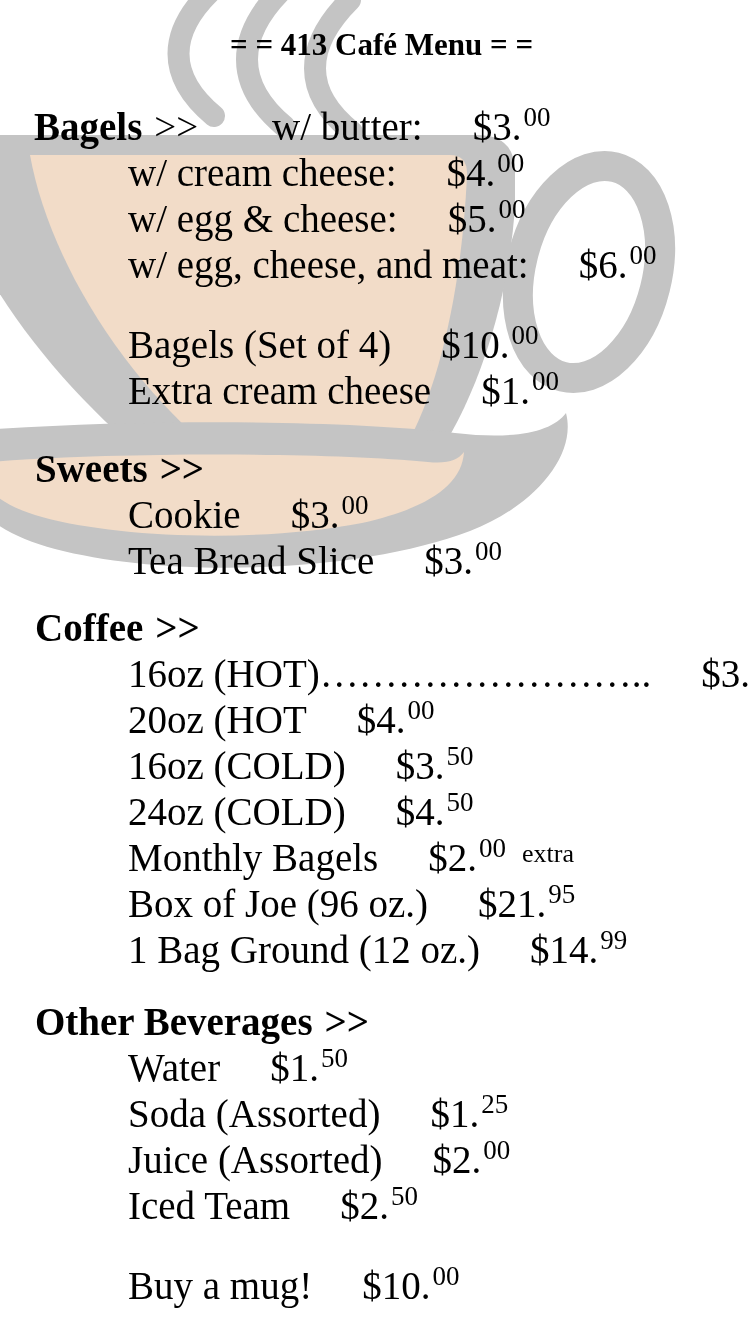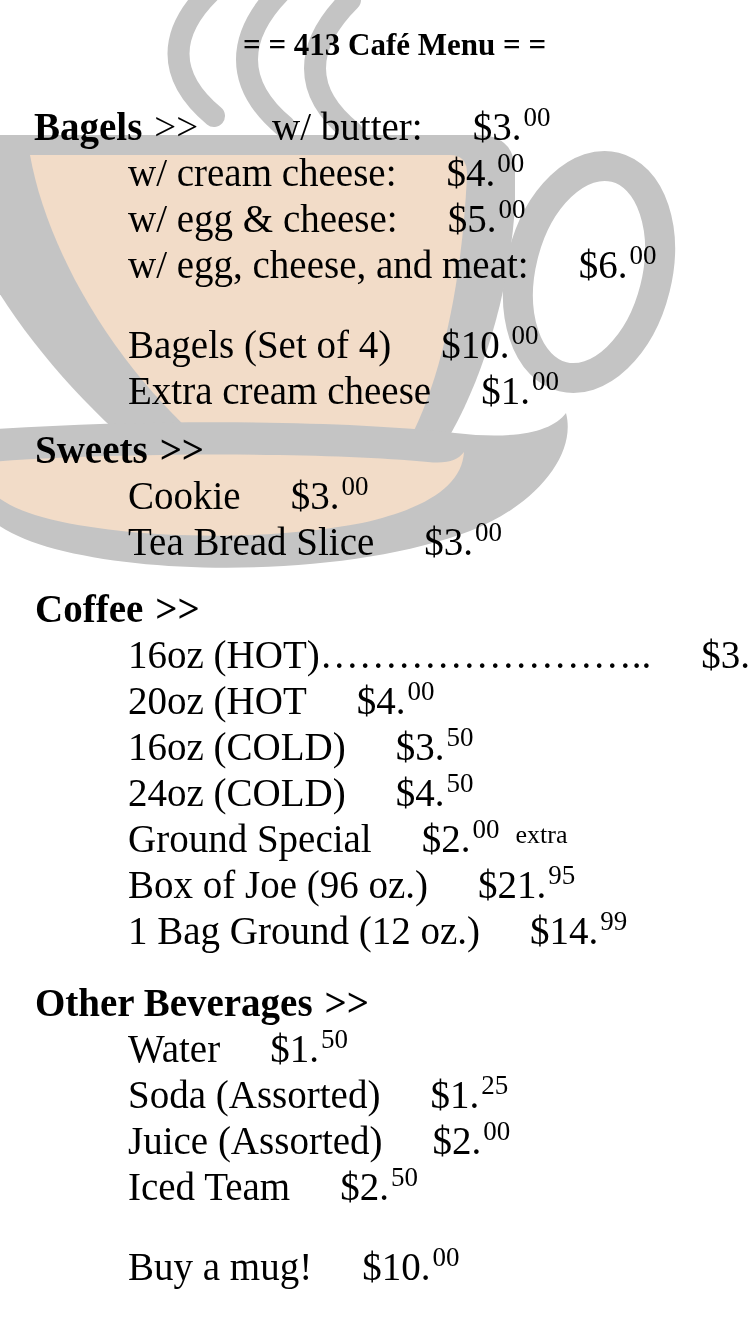--- a/index.html
+++ b/index.html
@@ -1,33 +1,33 @@
 <!DOCTYPE html>
 <html><head>
 <meta charset="utf-8">
 <style>
   html,body{margin:0;padding:0;background:#ffffff;}
   .page{position:relative;width:750px;height:1334px;background:#ffffff;overflow:hidden;
         font-family:"Liberation Serif","DejaVu Serif",serif;color:#000;}
   .art{position:absolute;top:0;left:0;}
-  .title{position:absolute;top:27px;left:243px;font-size:31px;font-weight:bold;white-space:nowrap;}
+  .title{position:absolute;top:27px;left:230px;font-size:31px;font-weight:bold;white-space:nowrap;}
   .menu{position:absolute;top:104px;left:0;right:1px;}
   .line{height:46px;line-height:46px;font-size:39px;white-space:nowrap;}
   .heading{padding-left:35px;font-weight:bold;}
   .first-line{padding-left:34px;}
   .heading-text{font-weight:bold;}
   .arrows{font-weight:bold;margin-left:12px;}
   .arrows.light{font-weight:normal;}
   .item{padding-left:92px;margin-left:36px;}
   .inline-label{margin-left:64px;font-weight:normal;}
   .price{margin-left:50px;}
   .cents{position:relative;top:-14px;font-size:27px;margin-left:2px;}
   .suffix{position:relative;top:-9px;font-size:26px;margin-left:16px;}
   .gap-before{margin-top:34px;}
-  .sec-sweets{margin-top:13px;}
+  .sec-sweets{margin-top:32px;}
   .sec-coffee{margin-top:21px;}
   .sec-other{margin-top:26px;}
 </style>
 </head>
 <body>
 
 <div class="page">
 
   <svg class="art" width="750" height="600" viewBox="0 0 750 600" aria-hidden="true">
 
@@ -95,21 +95,21 @@
     <div class="line item">
       <span>20oz (HOT</span><span class="price">$4.</span><span class="cents">00</span>
     </div>
     <div class="line item">
       <span>16oz (COLD)</span><span class="price">$3.</span><span class="cents">50</span>
     </div>
     <div class="line item">
       <span>24oz (COLD)</span><span class="price">$4.</span><span class="cents">50</span>
     </div>
     <div class="line item">
-      <span>Ground Special</span><span class="price">$2.</span><span class="cents">00</span><span class="suffix">extra</span>
+      <span>Monthly Bagels</span><span class="price">$2.</span><span class="cents">00</span><span class="suffix">extra</span>
     </div>
     <div class="line item">
       <span>Box of Joe (96 oz.)</span><span class="price">$21.</span><span class="cents">95</span>
     </div>
     <div class="line item">
       <span>1 Bag Ground (12 oz.)</span><span class="price">$14.</span><span class="cents">99</span>
     </div>
 
     <div class="line heading sec-other">
       <span class="heading-text">Other Beverages</span><span class="arrows">&gt;&gt;</span>

